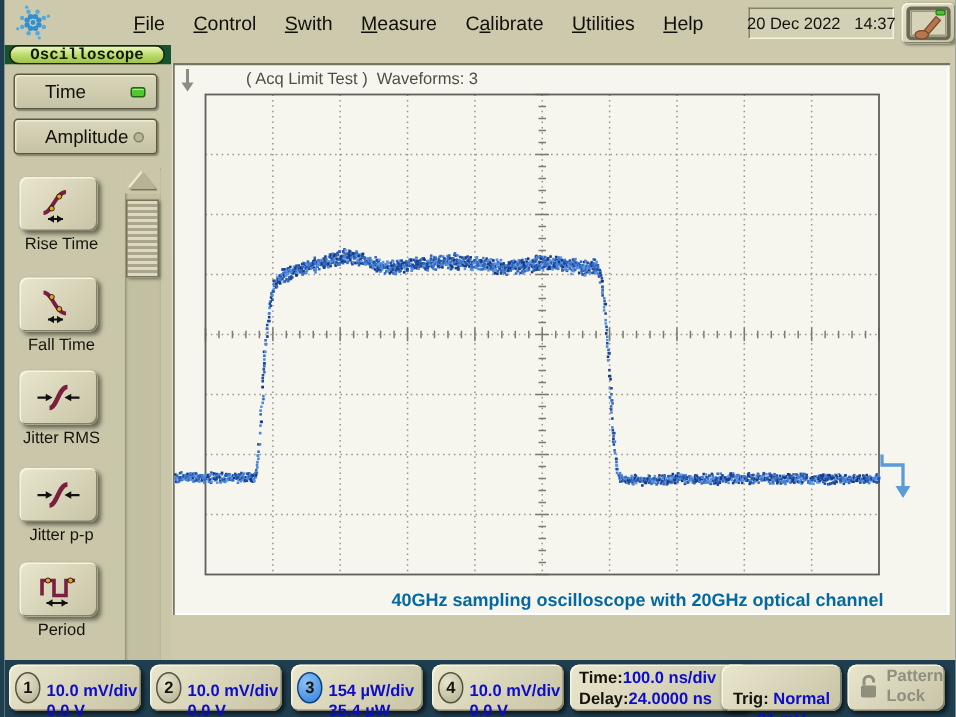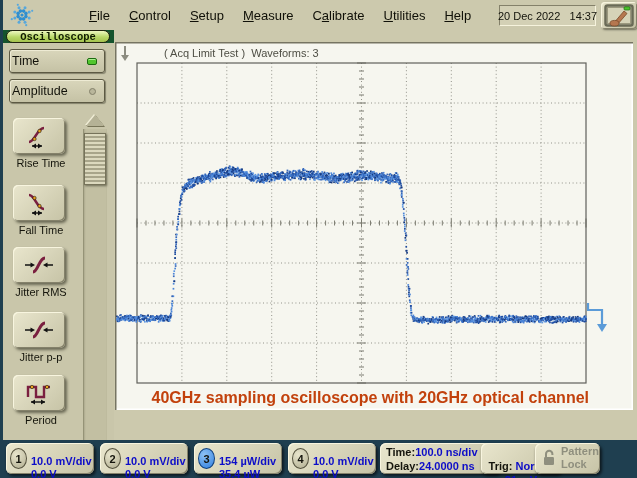--- a/index.html
+++ b/index.html
@@ -27,21 +27,21 @@
   #moderow { position:absolute; left:0; top:30px; width:111px; height:13px; background:#14532d;font-family:Liberation Mono, monospace; }
   #modetab { position:absolute; left:3px; top:0; width:104px; height:13px; border-radius:7px;
              background:linear-gradient(#eef9c0,#b8d868 55%,#a3c24e); border:1px solid #22220f;
              font-size:10.5px; font-weight:bold; color:#101c00; text-align:center; line-height:12px; }
 
   
   #leftpanel { position:absolute; left:0; top:43px; width:111px; height:397px; background:#c9c6aa; }
   .dd { position:absolute; left:6px; width:96px; height:24px; background:linear-gradient(#d9d6bb,#c5c2a5);
         border:1px solid #5c5943; border-radius:3px; box-shadow:inset 1px 1px 0 #eeebd4, 1px 1px 1px rgba(30,30,15,.4);
         display:flex; align-items:center; cursor:pointer; }
-  .dd .lbl { font-size:12.5px; color:#12120a; padding-left:2px; flex:1; }
+  .dd .lbl { font-size:12.5px; color:#12120a; padding-left:20px; flex:1; }
   .led-on  { width:10px; height:7px; border-radius:2px; background:#52c62e; border:1px solid #1d6b10;
              box-shadow:inset 0 1px 0 #a9ef8f; margin-right:7px; }
   .led-off { width:7px; height:7px; border-radius:50%; background:#b9b69b; border:1px solid #83806a; margin-right:8px; }
 
   .toolbtn { position:absolute; left:10px; width:52px; height:36px; cursor:pointer;
              background:linear-gradient(135deg,#e9e6cd,#c6c3a6); border:0; border-radius:5px;
              box-shadow:inset 1px 1px 0 #f8f5df, inset -1px -1px 0 #84816a, 2px 2px 3px rgba(25,25,12,.55);
              display:flex; align-items:center; justify-content:center; }
   .toollbl { position:absolute; left:0; width:76px; text-align:center; font-size:11px; color:#15150c; }
 
@@ -56,21 +56,21 @@
               filter:drop-shadow(1px 1px 0 #777458) drop-shadow(-1px -1px 0 #f0edd6); }
   #sb-thumb { position:absolute; left:1px; top:21px; width:22px; height:52px; cursor:grab;
               background:repeating-linear-gradient(#dcd9be 0 2px,#a8a58a 2px 4px);
               border:1px solid #76735a; box-shadow:1px 1px 2px rgba(25,25,12,.5); }
 
   
   #plotpanel { position:absolute; left:112px; top:42px; width:518px; height:368px; background:#f6f6ef;
                box-shadow:inset 1.5px 1.5px 0 #767462, inset -1.5px -1.5px 0 #ffffff; }
   #acq { position:absolute; left:49px; top:5px; font-size:11px; color:#4e4e44; white-space:pre; }
   #scopesvg { position:absolute; left:0; top:0; }
-  #caption { position:absolute; right:44px; bottom:3px; font-size:16px; font-weight:600; color:#c2410c;text-align:center; }
+  #caption { position:absolute; right:44px; bottom:3px; font-size:12px; font-weight:600; color:#0369a1;text-align:center; }
 
   
   #statusbar { position:absolute; left:0; top:440px; width:637px; height:38px; background:#1f3f50; }
   .sbtn { position:absolute; top:3px; height:31px; background:linear-gradient(135deg,#e9e6cd,#c6c3a6);
           border:0; border-radius:6px; cursor:pointer; text-align:left;
           box-shadow:inset 1px 1px 0 #f8f5df, inset -1px -1px 0 #84816a, 1.5px 2px 3px rgba(0,0,0,.6); }
   .chnum { position:absolute; left:4px; top:5px; width:17px; height:21px; border-radius:50%;
            background:radial-gradient(circle at 35% 30%,#e8e5cc,#b1ae91); border:1px solid #55523e;
            font-size:11px; font-weight:bold; color:#14140c; display:flex; align-items:center; justify-content:center; }
   .chnum.active { background:radial-gradient(circle at 35% 30%,#8ec2f4,#2f7fe0); border-color:#0d3f7e; }
@@ -108,21 +108,21 @@
         <circle cx="15.6" cy="10.1" r="1.8" fill="#2f8fd0"></circle>
         <circle cx="17.0" cy="6.8" r="1.5" fill="#57a8dd"></circle>
         <circle cx="17.9" cy="12.4" r="1.8" fill="#2f8fd0"></circle>
         <circle cx="21.2" cy="11.0" r="1.5" fill="#57a8dd"></circle>
         <circle cx="24.2" cy="9.8" r="1.1" fill="#57a8dd"></circle>
         <circle cx="14" cy="14" r="1.6" fill="#2f8fd0"></circle>
       </svg>
     <nav id="menu">
         <span class="mitem"><span></span><span class="u">F</span><span>ile</span></span>
         <span class="mitem"><span></span><span class="u">C</span><span>ontrol</span></span>
-        <span class="mitem"><span></span><span class="u">S</span><span>etup</span></span>
+        <span class="mitem"><span></span><span class="u">S</span><span>with</span></span>
         <span class="mitem"><span></span><span class="u">M</span><span>easure</span></span>
         <span class="mitem"><span>C</span><span class="u">a</span><span>librate</span></span>
         <span class="mitem"><span></span><span class="u">U</span><span>tilities</span></span>
         <span class="mitem"><span></span><span class="u">H</span><span>elp</span></span>
       </nav>
     <div id="datebox">20 Dec 2022   14:37</div>
     <button id="touchbtn">
       <svg width="30" height="23" viewBox="0 0 30 23">
         <rect x="1.5" y="1.5" width="27" height="20" rx="2" fill="#d6d3b8" stroke="#6a6a56" stroke-width="2.5"></rect>
         <rect x="3.5" y="3.5" width="23" height="16" fill="none" stroke="#9b987e" stroke-width="1"></rect>
@@ -2730,21 +2730,21 @@
         </button>
       </div>
     <button class="sbtn" id="timepanel" style="left:377px; width:120px">
       <div class="row"><span class="blk">Time:</span><span class="blu">100.0 ns/div</span></div>
       <div class="row"><span class="blk">Delay:</span><span class="blu">24.0000 ns</span></div>
     </button>
     <button class="sbtn" id="trigpanel" style="left:478px; width:80px">
       <div class="row"><span class="blk">Trig:</span> <span class="blu">Normal</span></div>
       <div class="row blu">31 mV</div>
     </button>
-    <button class="sbtn" id="patternbtn" style="left:532px; width:65px">
+    <button class="sbtn" id="patternbtn" style="left:562px; width:65px">
       <svg width="14" height="18" viewBox="0 0 14 18" style="position:absolute;left:7px;top:6px">
         <path d="M4 8 V5 a3.2 3.2 0 0 1 6.4 0 V6" fill="none" stroke="#8f8f7e" stroke-width="2"></path>
         <rect x="2" y="8" width="10" height="8" rx="1.2" fill="#8f8f7e"></rect>
       </svg>
       <div class="ptxt"><span>Pattern</span><br>
       <span>Lock</span></div>
     </button>
   </div>
 
 </div>

